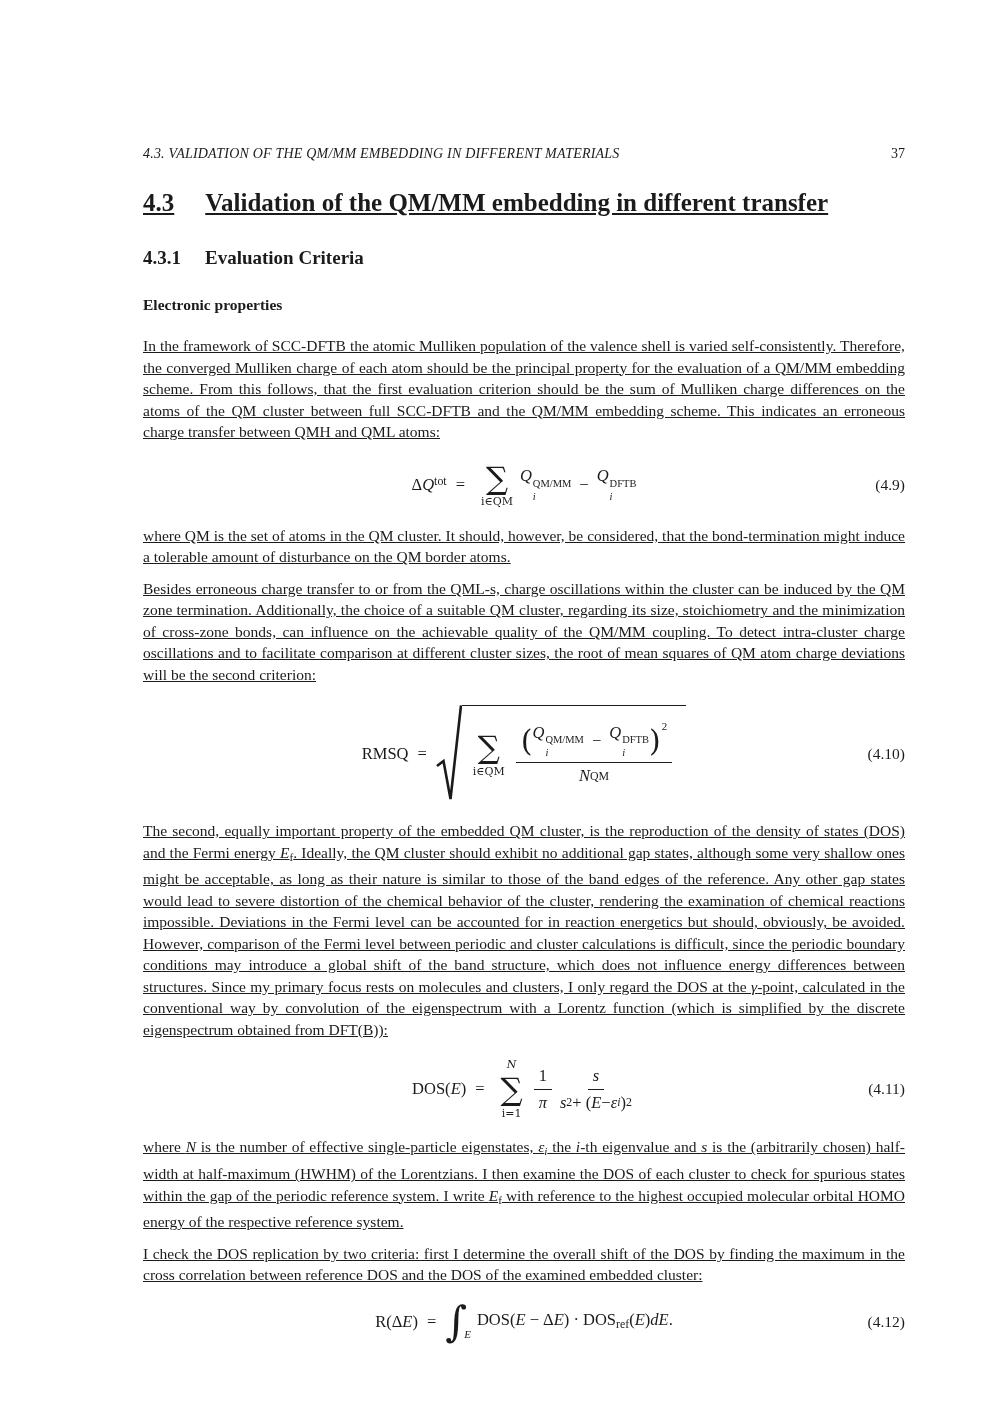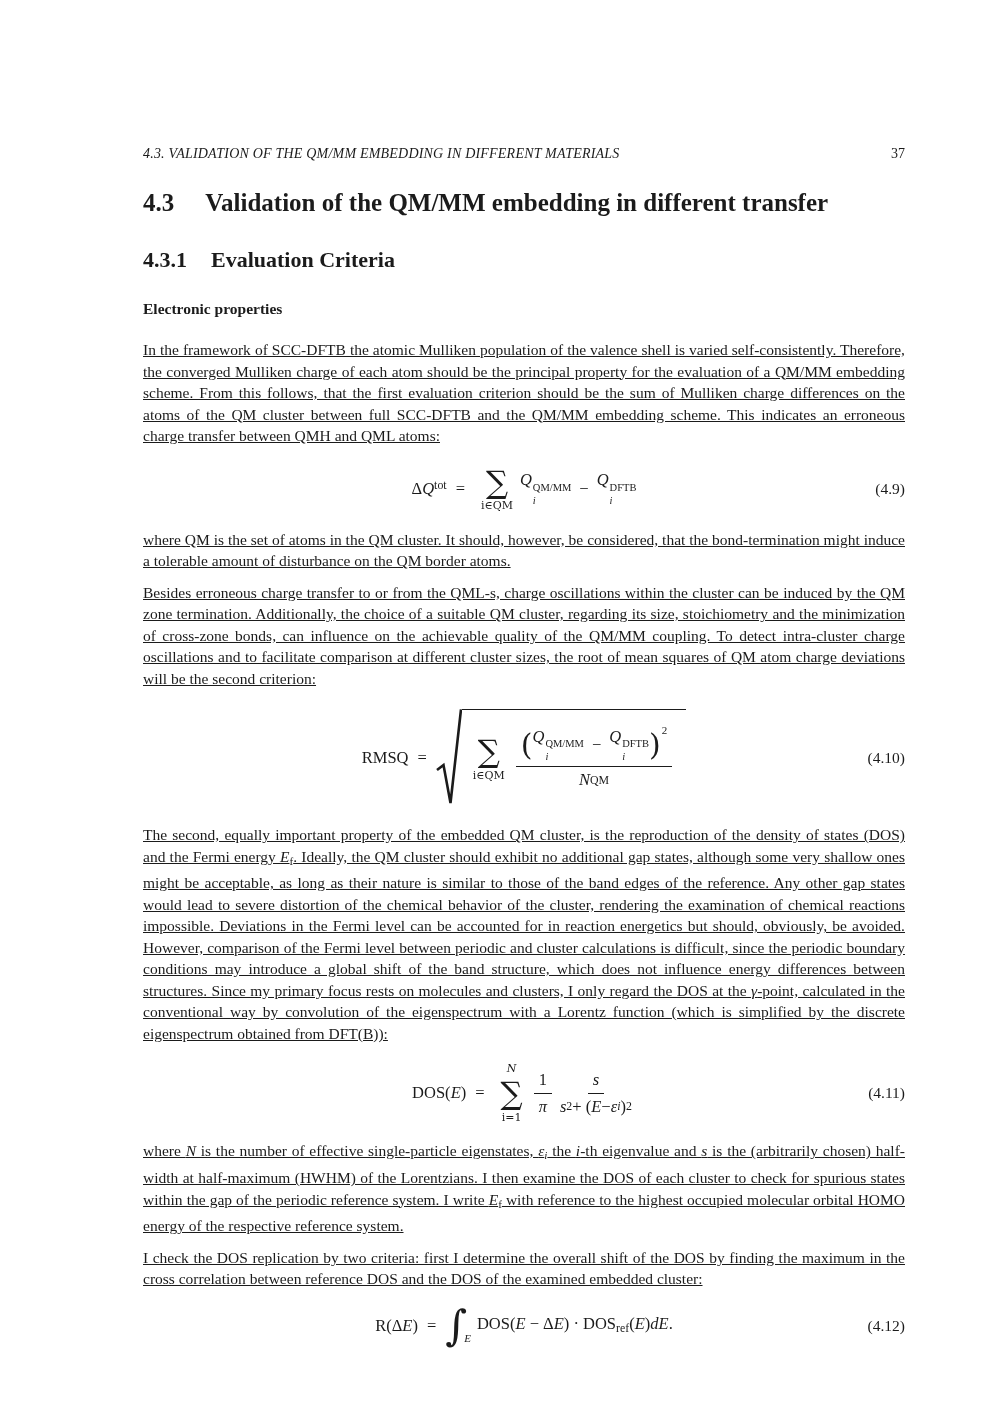--- a/index.html
+++ b/index.html
@@ -20,25 +20,25 @@
   .running-head {
     display: flex; justify-content: space-between; align-items: baseline;
     font-size: 14px;
   }
   .rh-title { font-style: italic; letter-spacing: 0.2px; }
   .rh-page  { font-style: normal; }
 
   
   .section-title {
     margin: 27px 0 0; font-size: 25px; font-weight: bold;
-    display: flex; align-items: baseline;
+    display: flex; align-items: baseline; text-decoration: underline;
   }
   .section-title .hnum { margin-right: 31px; }
   .subsection-title {
-    margin: 30px 0 0; font-size: 22px; font-weight: bold;
+    margin: 30px 0 0; font-size: 19px; font-weight: bold;
     display: flex; align-items: baseline;
   }
   .subsection-title .hnum { margin-right: 24px; }
   .subheading { margin: 27px 0 0; font-size: 15.5px; font-weight: bold; }
 
   
   .para {
     margin: 10px 0 0;
     font-size: 15.5px; line-height: 21.5px;
     text-align: justify;

